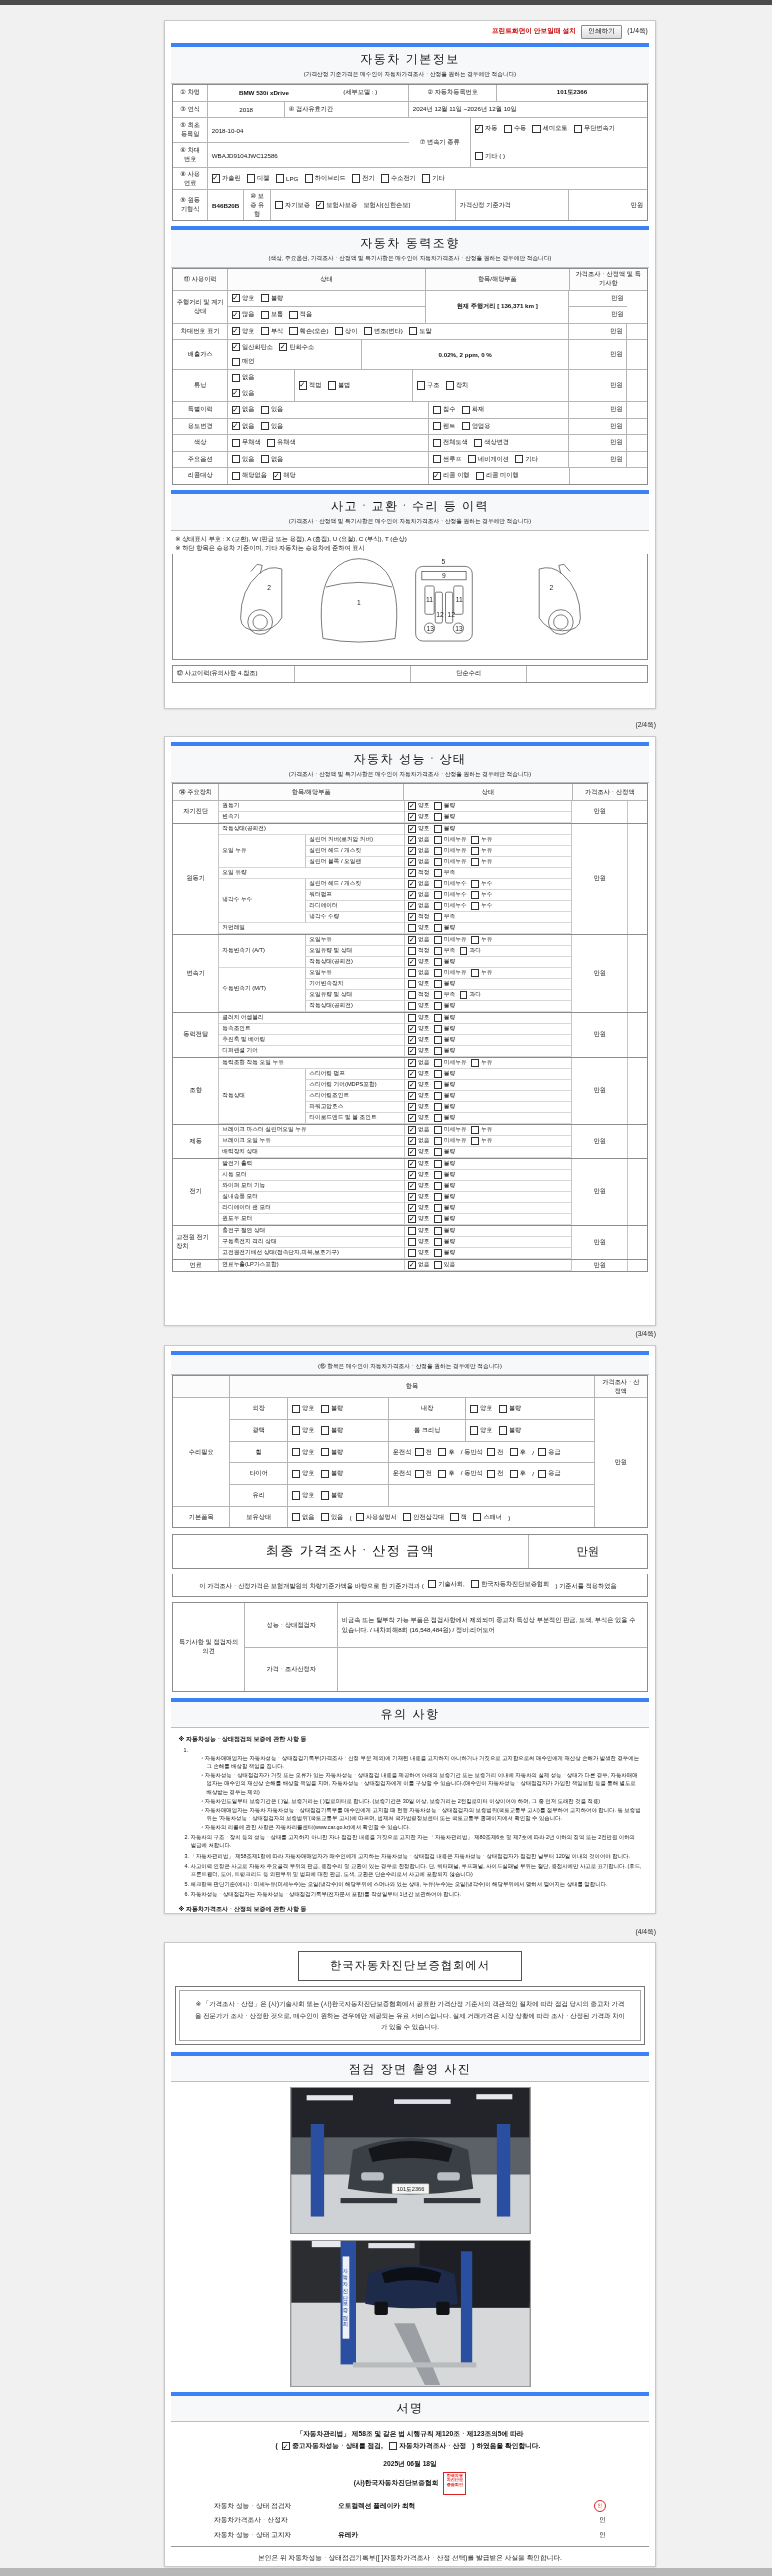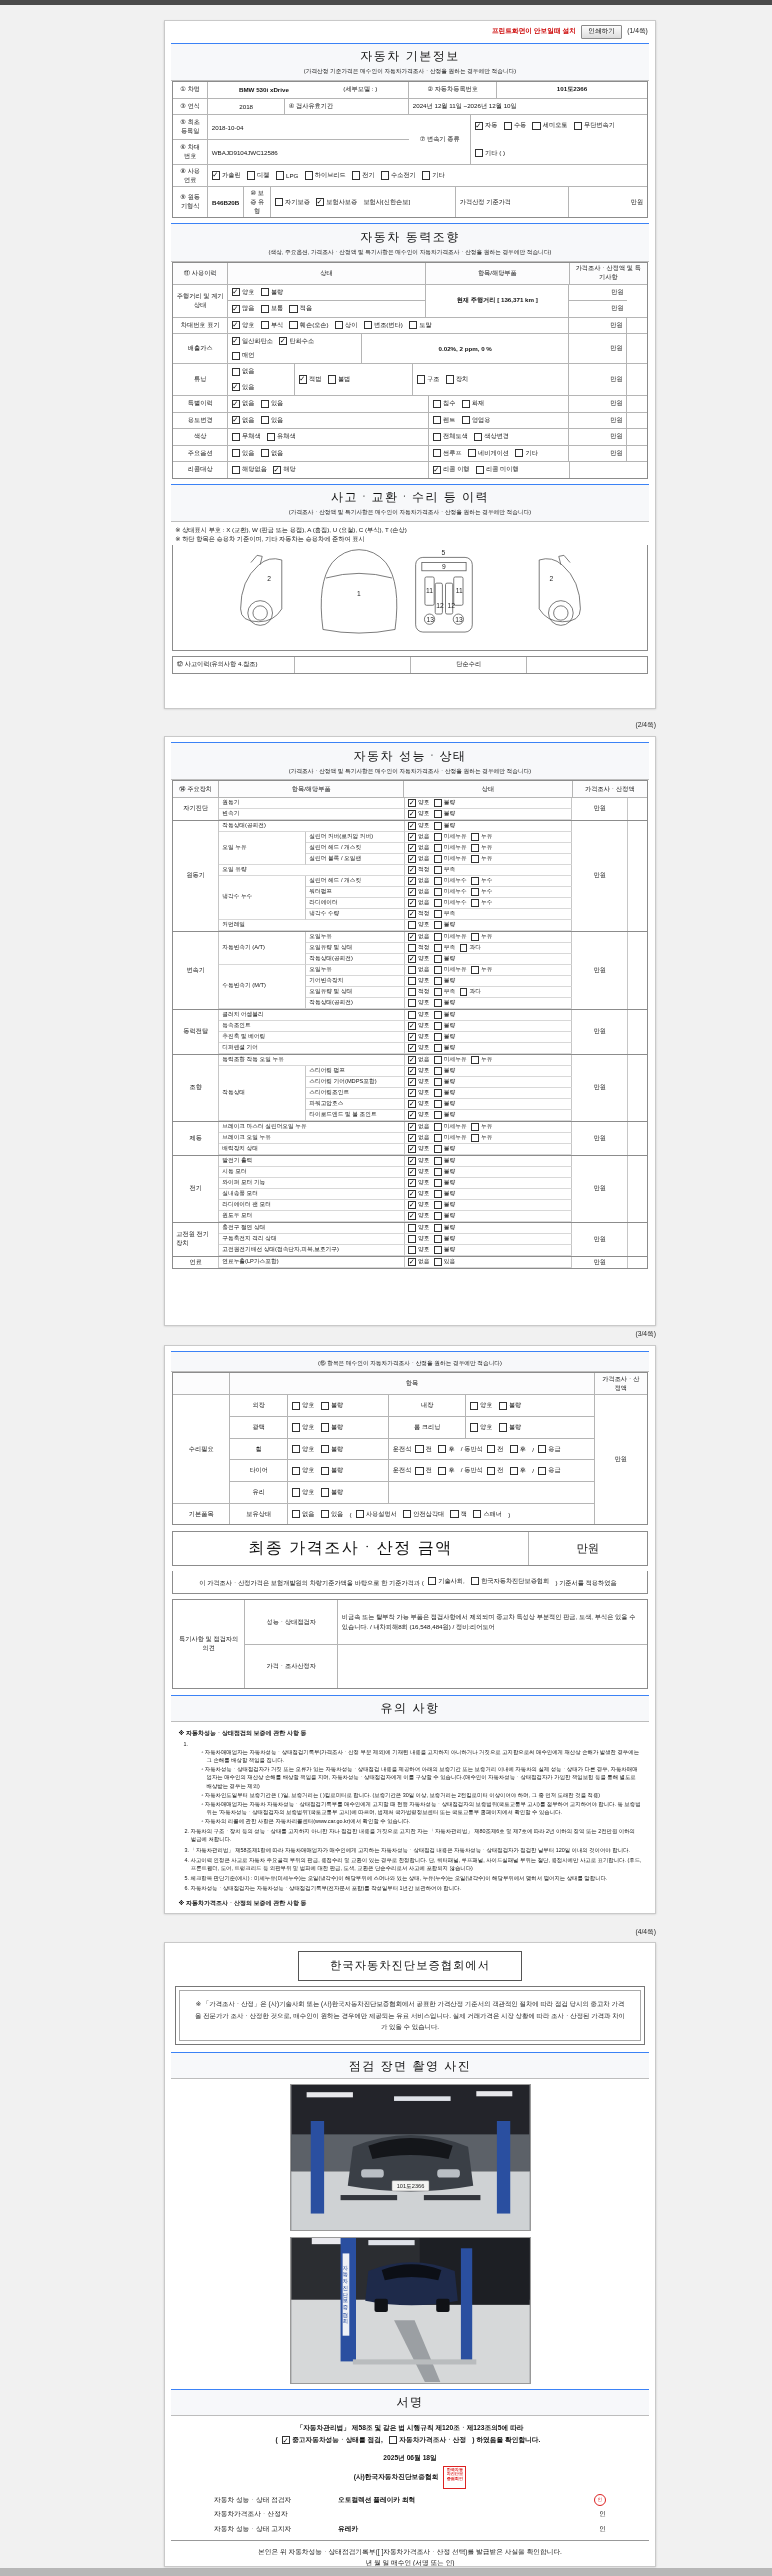--- a/index.html
+++ b/index.html
@@ -12,21 +12,21 @@
   .pmark{position:absolute;width:492px;left:164px;text-align:right;font-size:6.7px;color:#222;}
   .toolbar{display:flex;justify-content:flex-end;align-items:center;gap:5.2px;padding:4.1px 1px 3.1px;}
   .rednote{color:#c00;font-size:6.7px;font-weight:bold;}
   .btn{font-size:6.7px;padding:1.5px 6.2px;border:0.5px solid #8a8a8a;border-radius:1px;
        background:linear-gradient(#fdfdfd,#dcdcdc);cursor:pointer;}
   .titleblock{text-align:center;padding:8.2px 0 5.2px;}
   .titleblock .t1{font-size:14px;letter-spacing:2.1px;}
   .titleblock .t2{font-size:10.8px;margin-top:4.1px;letter-spacing:1px;}
   .titleblock .t3{font-size:6.7px;margin-top:5.2px;}
   .titleblock .t3 b{font-weight:bold;}
-  .secbar{background:#f7f8fa;border-top:1px solid #3b82f6;border-bottom:0.5px solid #bdbdbd;
+  .secbar{background:#f7f8fa;border-top:4px solid #3b82f6;border-bottom:0.5px solid #bdbdbd;
           text-align:center;padding:4.6px 0 3.6px;margin-top:1px;}
   .secbar .h{font-size:12px;letter-spacing:1.5px;}
   .secbar .sub{font-size:5.7px;margin-top:3.1px;}
   .tbl{border:0.5px solid #8c8c8c;border-bottom:1px solid #8c8c8c;margin:0 1px 5.2px;}
   .fr{display:flex;border-bottom:0.5px solid #b5b5b5;min-height:15.5px;align-items:stretch;}
   .fr:last-child{border-bottom:none;}
   .fc{border-right:0.5px solid #b5b5b5;padding:1.5px 3.6px;display:flex;align-items:center;
       flex-wrap:wrap;font-size:6.2px;box-sizing:border-box;}
   .fc:last-child{border-right:none;}
   .fc.lab{justify-content:center;text-align:center;}
@@ -54,21 +54,21 @@
       font-size:5.7px;display:flex;align-items:center;flex-wrap:wrap;min-height:10.8px;box-sizing:border-box;}
   .dc.gname{justify-content:center;border-bottom:none;font-size:6.2px;}
   .dc.gprice{justify-content:center;border-bottom:none;font-size:6.2px;}
   .dc.gtail{border-right:none;border-bottom:none;}
   .dc .opt{margin-right:4.6px;}
   .dc .cb{width:5.7px;height:5.7px;}
   .egrid{display:grid;grid-template-columns:57px 58px 101px 77px 1fr;flex:1;}
   .egrid .gc{border-right:0.5px solid #b5b5b5;border-bottom:0.5px solid #b5b5b5;padding:2.1px 3.6px;
       font-size:6.2px;display:flex;align-items:center;flex-wrap:wrap;}
   .finalbar{display:flex;border:0.5px solid #8c8c8c;border-bottom:1px solid #8c8c8c;margin:0 1px 5.2px;min-height:33px;}
-  .finalbar .fl{flex:1;display:flex;align-items:center;justify-content:center;font-size:16px;letter-spacing:1.5px;}
+  .finalbar .fl{flex:1;display:flex;align-items:center;justify-content:center;font-size:13px;letter-spacing:1.5px;}
   .finalbar .fu{width:118px;display:flex;align-items:center;justify-content:center;font-size:11.3px;}
   .basisline{border:0.5px solid #8c8c8c;border-top:none;margin:0 1px 5.2px;padding:5.2px 20.6px;
       font-size:6.2px;text-align:center;line-height:1.6;}
   .caut-body{padding:4.1px 7.2px 6.2px;font-size:5.4px;line-height:1.5;}
   .caut-sec{font-weight:bold;font-size:6px;margin:3.1px 0 2.1px;}
   .caut-num{margin-left:5.2px;}
   .caut-bullet{margin-left:23px;text-indent:-5.2px;padding-left:5.2px;margin-bottom:1px;}
   .caut-item{margin-left:6.2px;text-indent:-6.2px;padding-left:6.2px;margin-top:2.1px;}
   .mt{margin-top:6.2px;}
   .pi-titlebox{width:222px;margin:8.2px auto 5.2px;border:0.5px solid #555;text-align:center;

